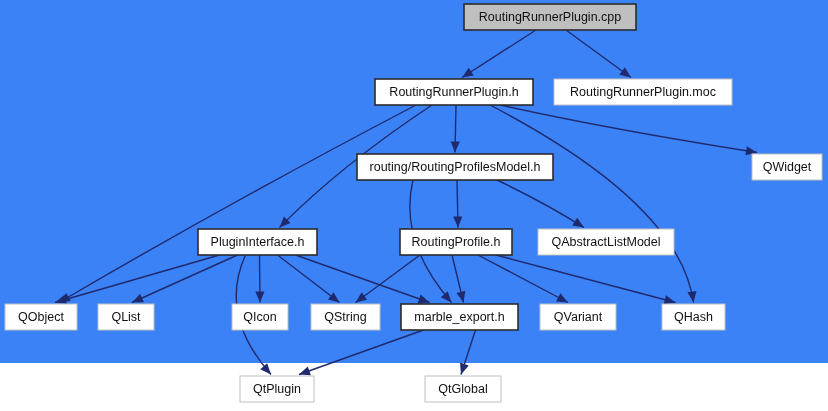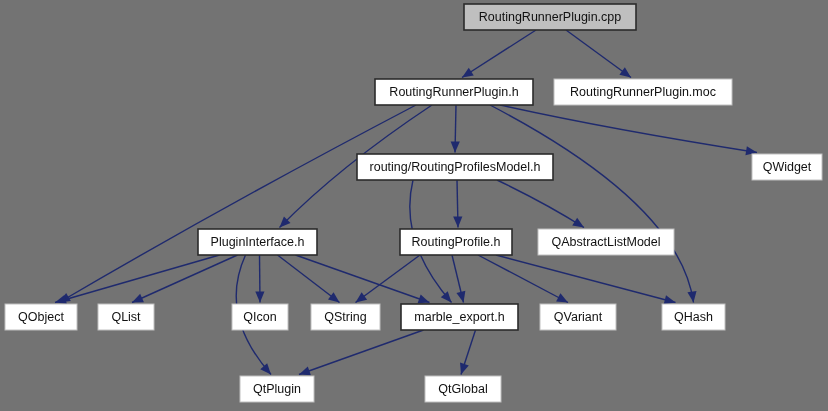--- a/index.html
+++ b/index.html
@@ -9,22 +9,22 @@
   }
   body {
     width: 828px;
     height: 411px;
     overflow: hidden;
     font-family: "Liberation Sans", sans-serif;
   }
   #graph-root {
     position: relative;
     width: 828px;
-    height: 411px;
-    background: #737373;
+    height: 363px;
+    background: #3b82f6;
   }
   svg#dep-graph {
     position: absolute;
     left: 0;
     top: 0;
     width: 828px;
     height: 411px;
   }
   .edge-path {
     fill: none;

